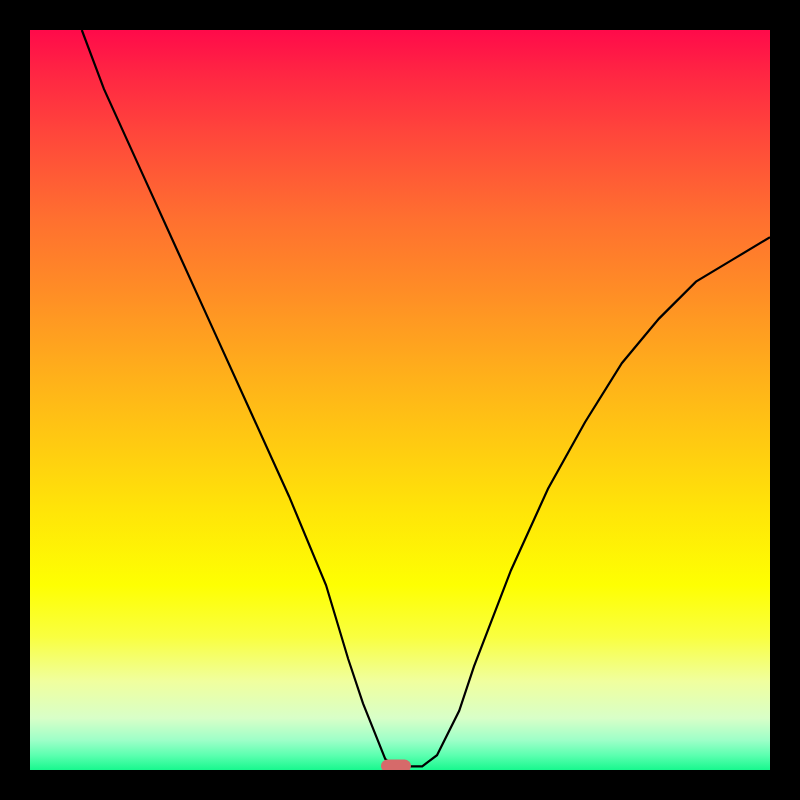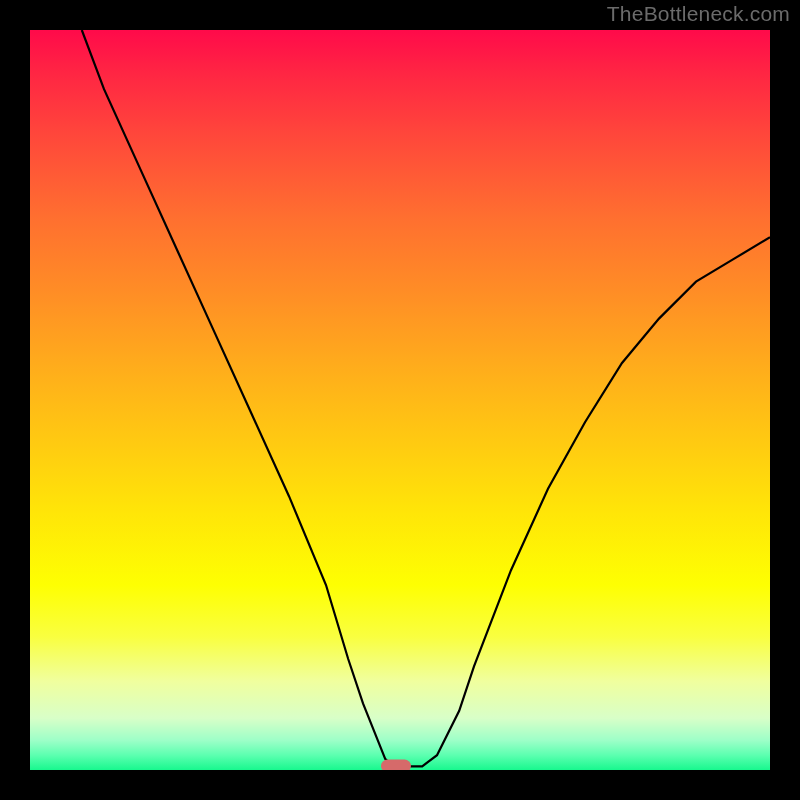--- a/index.html
+++ b/index.html
@@ -69,21 +69,20 @@
     height: 13px;
     border-radius: 7px;
     background: #d66a6a;
     transform: translate(-50%, -50%);
   }
 </style>
 </head>
 <body>
 
 <div class="outer">
-  <div class="watermark">TheBottleneck.com</div>
   <div class="plot">
     <div class="gradient-bg"></div>
     <svg class="curve" viewBox="0 0 740 740" preserveAspectRatio="none">
       <path id="curve-path" d="M51.80 0.00 L74.00 59.20 L111.00 140.60 L148.00 222.00 L185.00 303.40 L222.00 384.80 L259.00 466.20 L296.00 555.00 L318.20 629.00 L333.00 673.40 L347.80 710.40 L355.20 728.90 L362.60 736.30 L370.00 736.30 L392.20 736.30 L407.00 725.20 L429.20 680.80 L444.00 636.40 L481.00 540.20 L518.00 458.80 L555.00 392.20 L592.00 333.00 L629.00 288.60 L666.00 251.60 L703.00 229.40 L740.00 207.20 " fill="none" stroke="#000" stroke-width="2.2"></path>
     </svg>
     <div class="marker" id="marker" style="left: 366.3px; top: 736.3px;"></div>
   </div>
 </div>
 
 </body></html>

